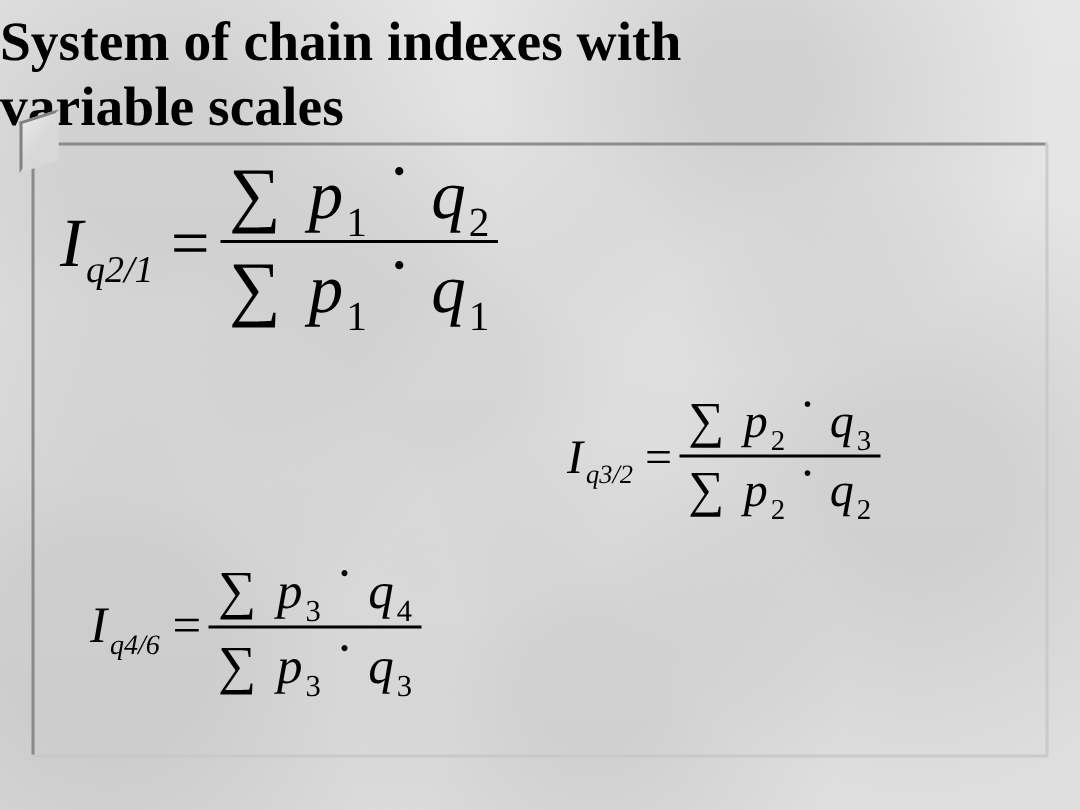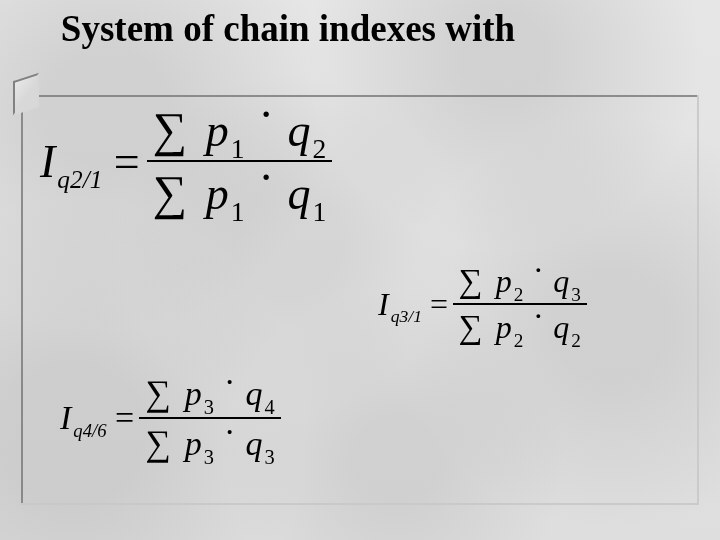--- a/index.html
+++ b/index.html
@@ -23,21 +23,20 @@
       radial-gradient(circle at 85% 60%, rgba(150,150,150,.22) 0 8%, transparent 30%),
       radial-gradient(circle at 10% 80%, rgba(140,140,140,.22) 0 9%, transparent 30%),
       radial-gradient(circle at 55% 85%, rgba(150,150,150,.20) 0 7%, transparent 28%),
       linear-gradient(0deg, #dedede, #e6e6e6);
   }
   .title {
     position: absolute;
     top: 8px;
     left: 0;
     width: 576px;
-    text-align: center;
     color: #000;
     font-weight: bold;
     font-size: 37px;
     line-height: 1.15;
   }
   .frame {
     position: absolute;
     left: 21px;
     top: 95px;
     width: 678px;
@@ -108,20 +107,21 @@
 
   .fn .num, .fn .den { padding: 0 6px; }
 </style>
 </head>
 <body>
 
 <div class="slide">
 
   <div class="title">
     <span>System of chain indexes with</span><br>
+    <span>variable scales</span>
   </div>
 
   <div class="frame">
     <div class="bullet b1"></div>
   </div>
 
   <div class="eq eq1">
     <div class="row">
       <span class="lhs">
         <span class="base">I</span>
@@ -155,21 +155,21 @@
             </span>
         </span>
       </span>
     </div>
   </div>
 
   <div class="eq eq2">
     <div class="row">
       <span class="lhs">
         <span class="base">I</span>
-        <span class="sub">q3/1</span>
+        <span class="sub">q3/2</span>
       </span>
       <span class="eqs">=</span>
       <span class="frac fn">
         <span class="num">
           <span class="sum">∑</span>
           <span class="term">
               <span class="base">p</span>
               <span class="sub2">2</span>
             </span>
           <span class="dot">·</span>

